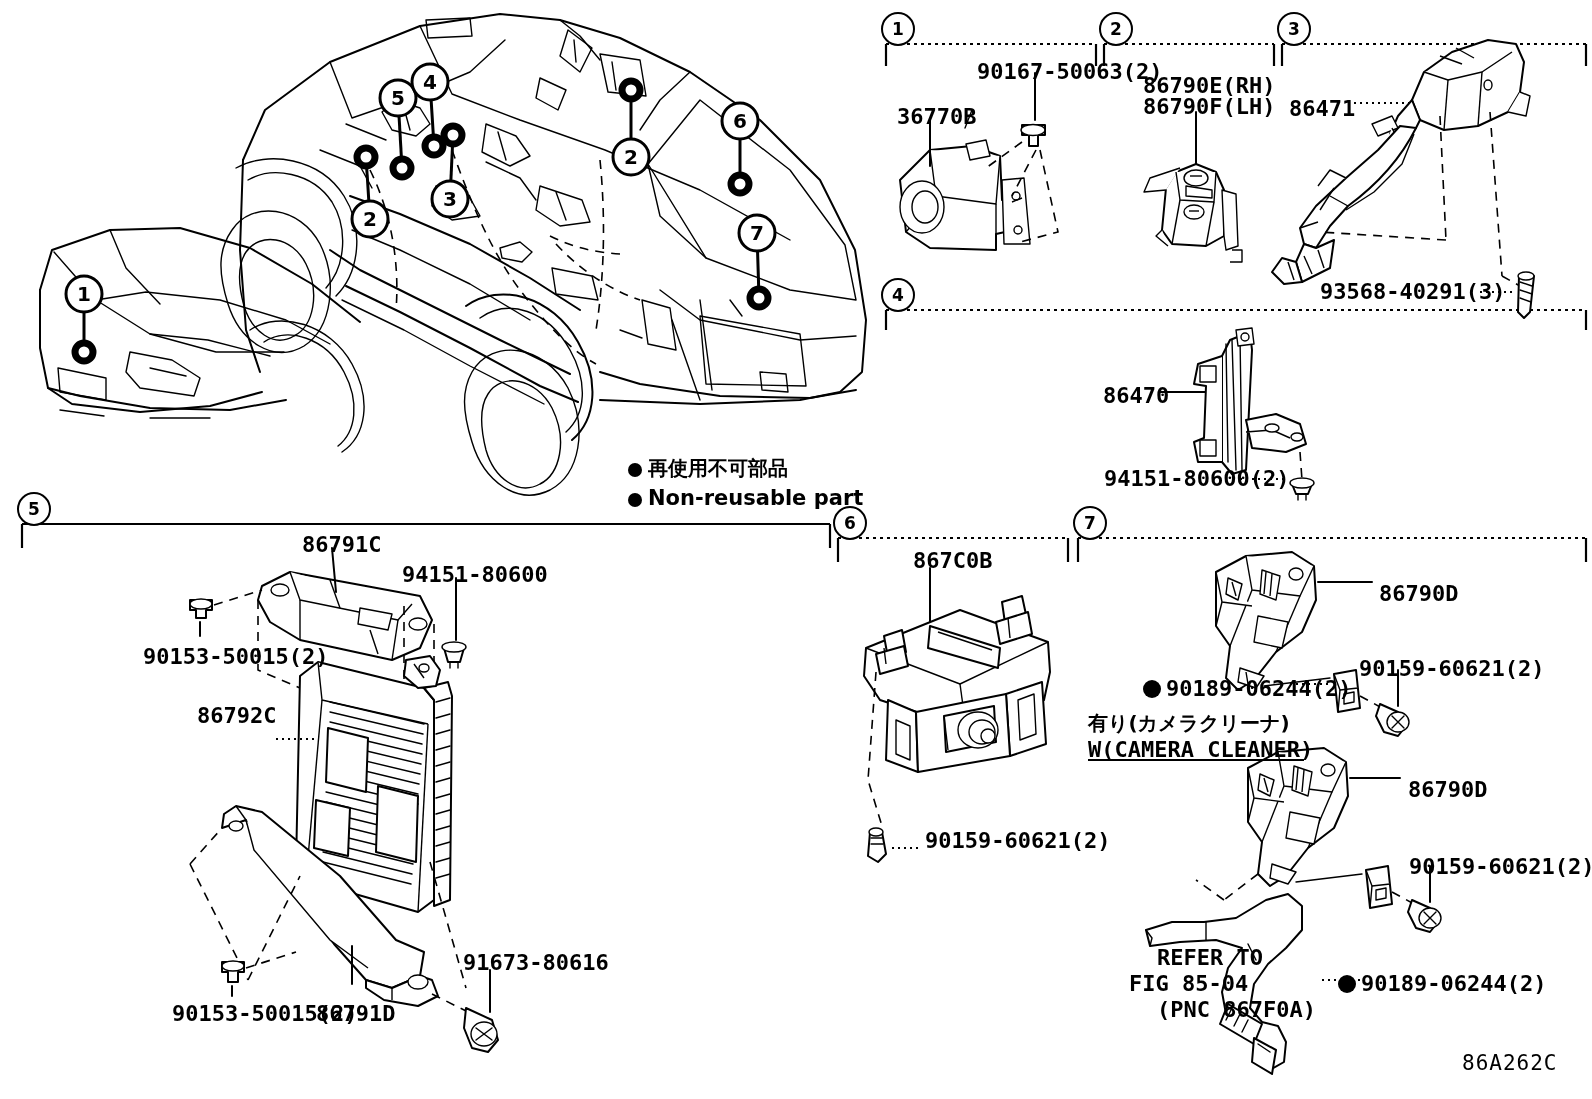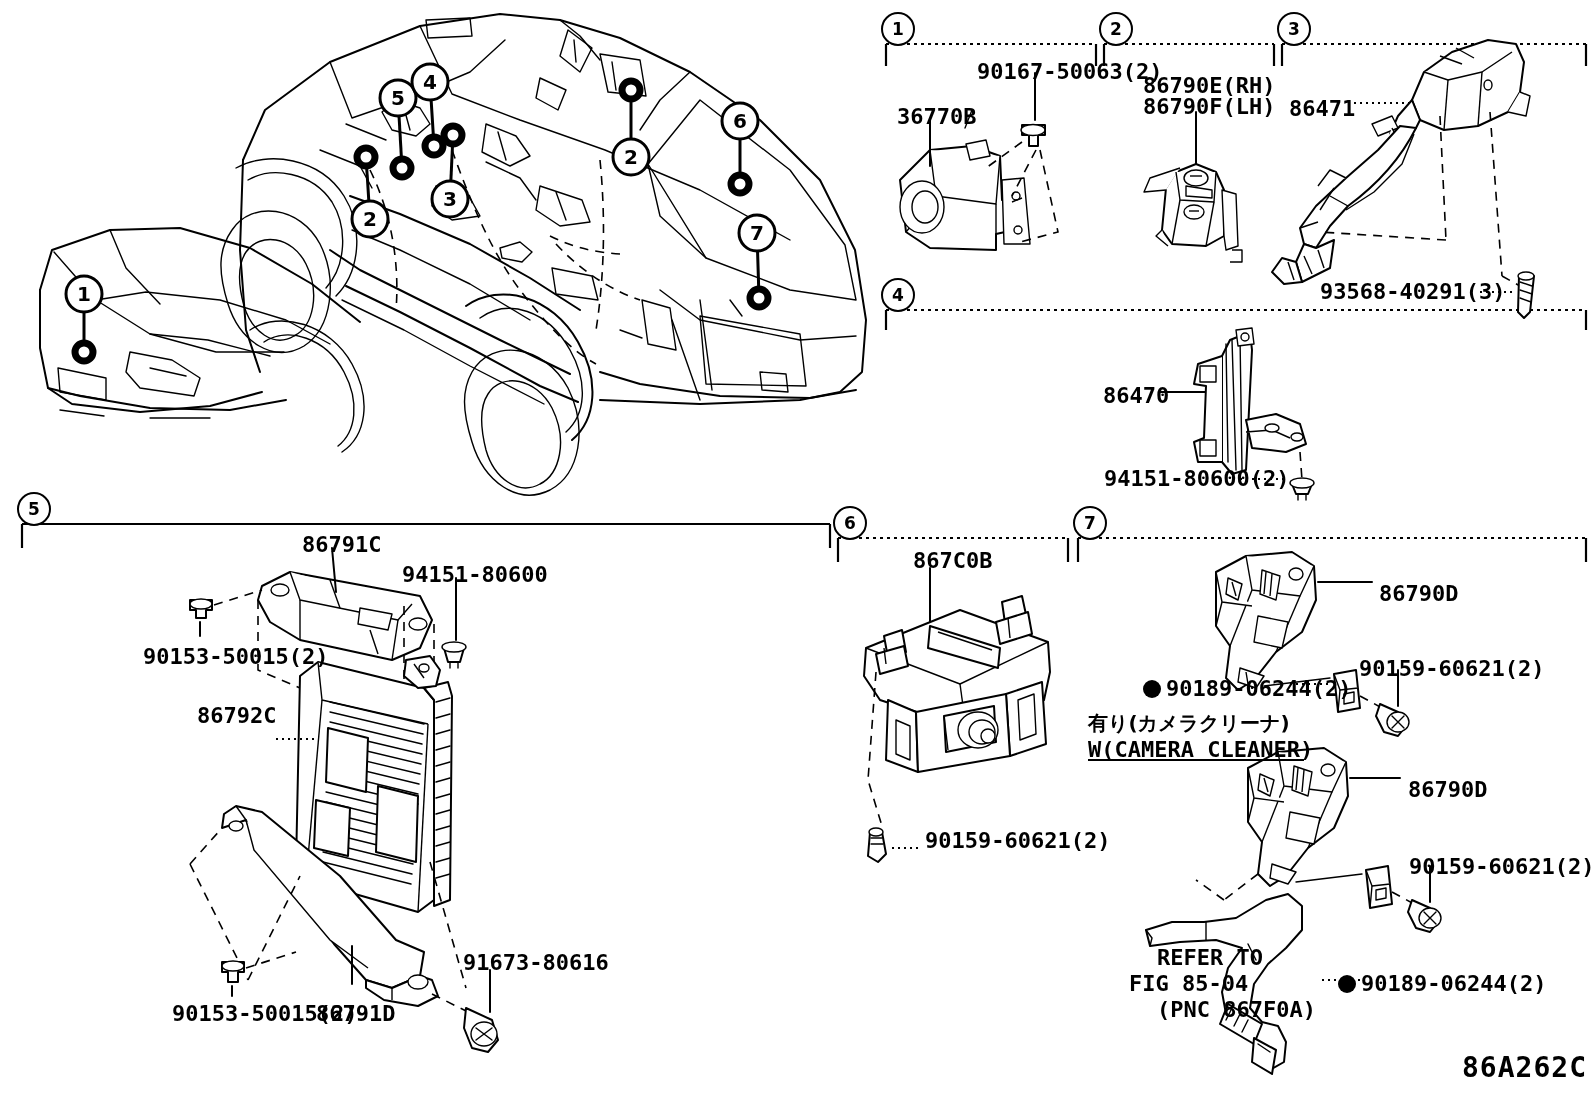--- a/index.html
+++ b/index.html
@@ -5,21 +5,21 @@
   html,body{margin:0;padding:0;background:#fff;}
   body{width:1592px;height:1099px;position:relative;overflow:hidden;
        font-family:"DejaVu Sans Mono","Liberation Mono",monospace;color:#000;}
   .stage{position:absolute;left:0;top:0;width:1592px;height:1099px;}
   svg{position:absolute;left:0;top:0;}
   .lbl{position:absolute;white-space:pre;font-weight:bold;line-height:1.12;
        font-family:"DejaVu Sans Mono","Liberation Mono",monospace;}
   .pn{font-size:22px;letter-spacing:0px;}
   .jp{font-family:"DejaVu Sans","Liberation Sans",sans-serif;font-size:20px;font-weight:bold;}
   .en{font-family:"DejaVu Sans","Liberation Sans",sans-serif;font-size:21px;font-weight:bold;}
-  .figcode{font-size:28px;font-weight:bold;letter-spacing:1px;}
+  .figcode{font-size:21px;font-weight:normal;letter-spacing:1px;}
   .secnum{position:absolute;width:30px;height:30px;border:2.5px solid #000;border-radius:50%;
           display:flex;align-items:center;justify-content:center;font-size:17px;font-weight:bold;
           background:#fff;font-family:"DejaVu Sans","Liberation Sans",sans-serif;}
   .dot{display:inline-block;width:14px;height:14px;border-radius:50%;background:#000;
        vertical-align:-2px;margin-right:6px;}
   .legend{position:absolute;}
   .legend div{margin-bottom:4px;}
 </style>
 </head>
 <body>
@@ -540,16 +540,20 @@
 <div class="lbl pn" style="left:1166px;top:677px">90189-06244(2)</div>
 <div class="lbl jp" style="left:1088px;top:712px">有り(カメラクリーナ)</div>
 <div class="lbl pn" style="left:1088px;top:738px">W(CAMERA CLEANER)</div>
 <div class="lbl pn" style="left:1408px;top:778px">86790D</div>
 <div class="lbl pn" style="left:1409px;top:855px">90159-60621(2)</div>
 <div class="lbl pn" style="left:1157px;top:946px">REFER TO</div>
 <div class="lbl pn" style="left:1129px;top:972px">FIG 85-04</div>
 <div class="lbl pn" style="left:1157px;top:998px">(PNC 867F0A)</div>
 <div class="lbl pn" style="left:1361px;top:972px">90189-06244(2)</div>
 
+<div class="legend" style="left:628px;top:455px">
+  <div><span class="dot"></span><span class="jp">再使用不可部品</span></div>
+  <div><span class="dot"></span><span class="en">Non-reusable part</span></div>
+</div>
 
 <div class="lbl figcode" style="left:1462px;top:1052px">86A262C</div>
 
 </div>
 
 </body></html>

